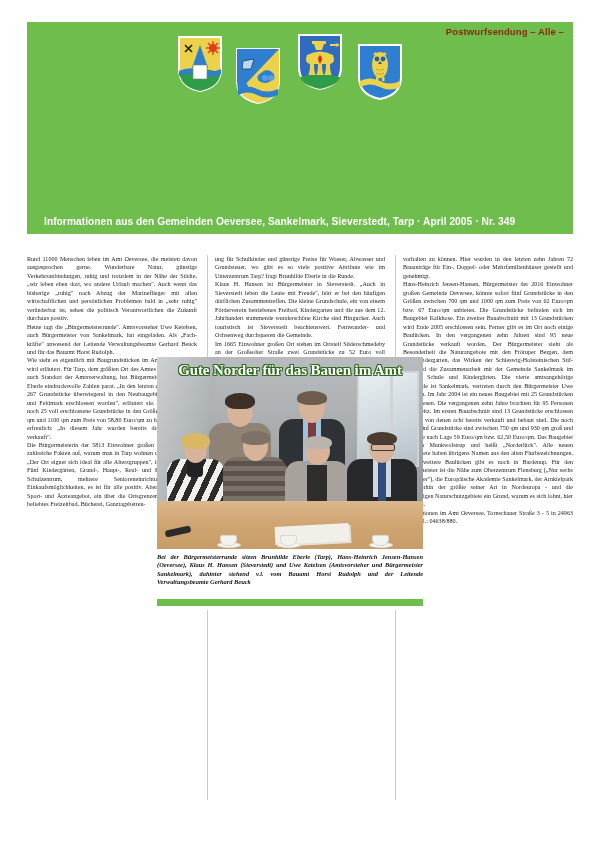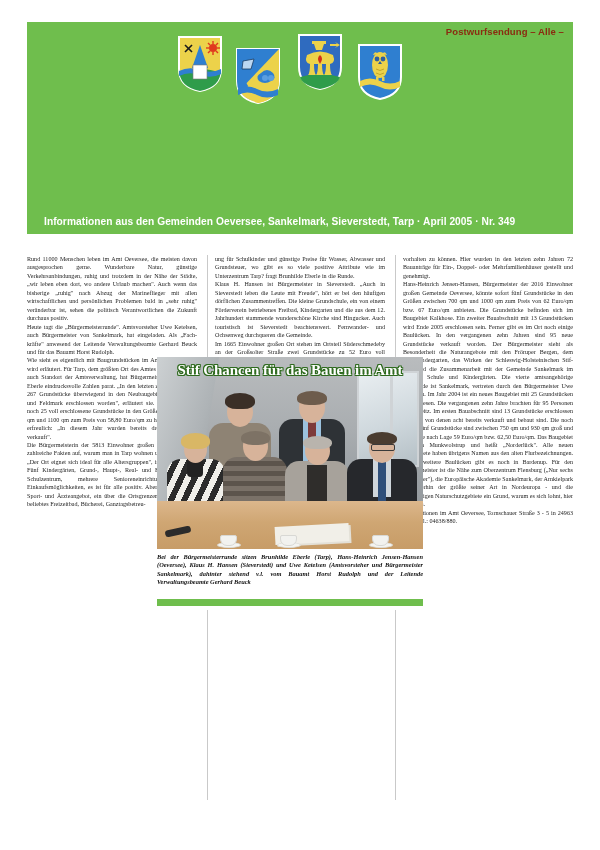--- a/index.html
+++ b/index.html
@@ -369,21 +369,21 @@
       <div class="remote"></div>
       <div class="papers"></div>
       <div class="saucer" style="left:60px;"></div>
       <div class="cup" style="left:63px;"></div>
       <div class="saucer" style="left:120px;"></div>
       <div class="cup" style="left:123px;"></div>
       <div class="saucer" style="left:212px;"></div>
       <div class="cup" style="left:215px;"></div>
     </div>
 
-    <div class="photo-headline">Stif Chancen für das Bauen im Amt</div>
+    <div class="photo-headline">Gute Norder für das Bauen im Amt</div>
   </div>
 
   <div class="caption">
     <p>Bei der Bürgermeisterrunde sitzen Brunhilde Eberle (Tarp), Hans-Heinrich Jensen-Hansen (Oeversee), Klaus H. Hansen (Sieverstedt) und Uwe Ketelsen (Amtsvorsteher und Bürgermeister Sankelmark), dahinter stehend v.l. vom Bauamt Horst Rudolph und der Leitende Verwaltungsbeamte Gerhard Beuck</p>
   </div>
 
   <div class="green-bar"></div>
 </div>
 
 </body></html>

